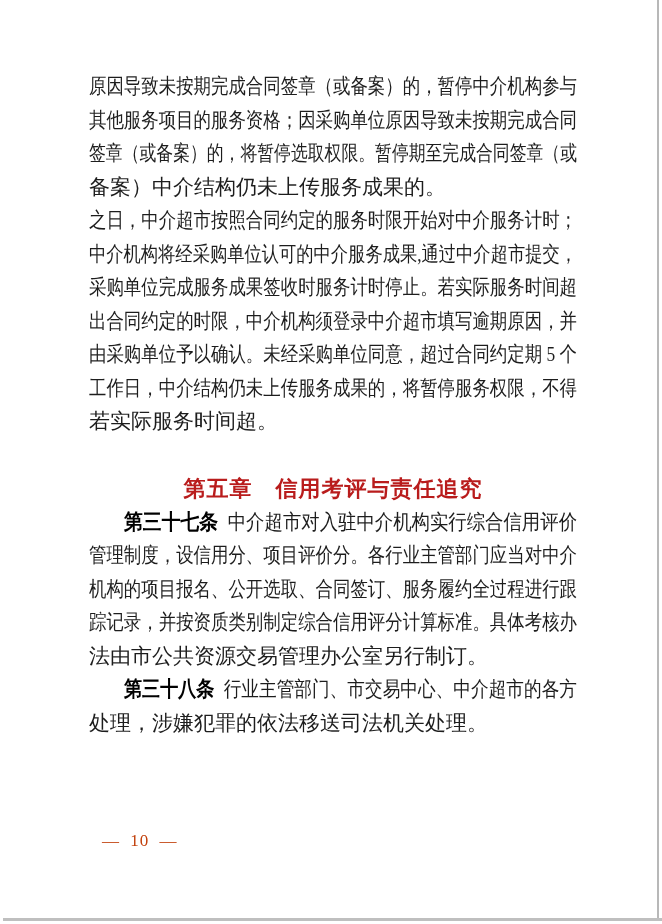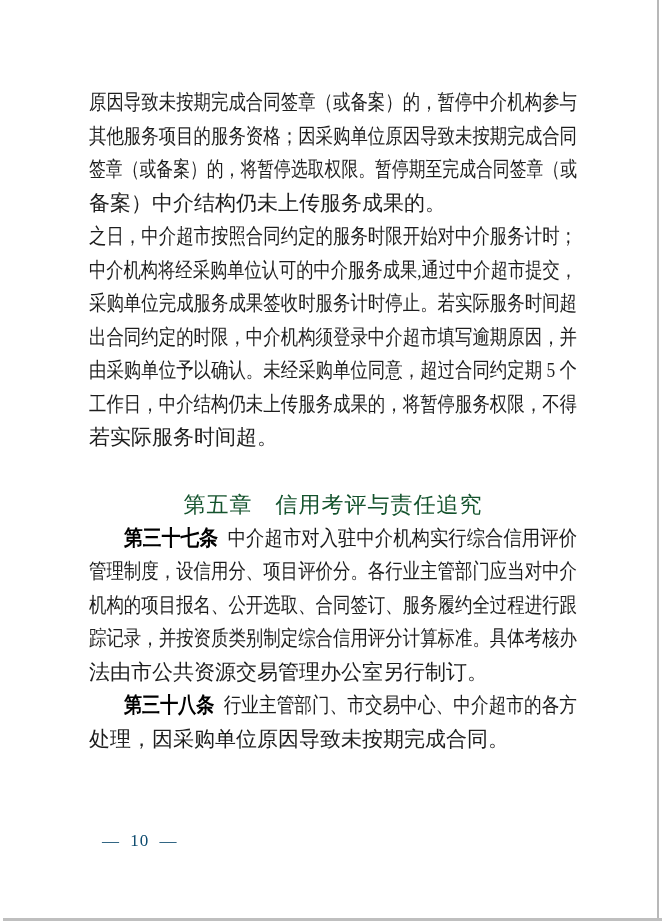--- a/index.html
+++ b/index.html
@@ -6,39 +6,39 @@
   html,body { width:662px; height:924px; }
   body {
     position:relative;
     width:662px; height:924px;
     background:#ffffff;
     overflow:hidden;
     font-family:"Liberation Serif","DejaVu Serif",serif;
     color:#1d1d1d;
   }
   .page { position:absolute; inset:0; background:#ffffff; }
-  .column { position:absolute; left:89px; top:86px; width:488px; }
+  .column { position:absolute; left:89px; top:70px; width:488px; }
   .line { height:33.5px; line-height:33.5px; font-size:21px; white-space:nowrap; }
   .line .ln { display:inline-block; white-space:nowrap; transform-origin:0 50%; }
   .indent { padding-left:35px; }
   .spacer { height:33.5px; }
   .chapter {
     height:33.5px; line-height:33.5px; text-align:center;
     font-family:"Liberation Sans","DejaVu Sans",sans-serif;
-    font-weight:400; font-size:22px; color:#14532d;
+    font-weight:700; font-size:22px; color:#b91c1c;
     letter-spacing:1px;
   }
   .term {
     font-family:"Liberation Sans","DejaVu Sans",sans-serif;
     font-weight:700; color:#000000; font-size:21.5px;
     margin-right:11px;
   }
   .pageno {
     position:absolute; left:102px; top:829px;
-    font-size:17px; line-height:24px; color:#0c4a6e;
+    font-size:17px; line-height:24px; color:#c2410c;
     word-spacing:5px; letter-spacing:1px;
   }
   .edge-right {
     position:absolute; left:657px; top:0; width:2px; height:920px;
     background:#b8b8b8;
   }
   .edge-bottom {
     position:absolute; left:3px; top:918px; width:659px; height:3px;
     background:#bfbfbf;
   }
@@ -104,21 +104,21 @@
       <span class="ln" style="transform: scaleX(0.8299);">踪记录，并按资质类别制定综合信用评分计算标准。具体考核办</span>
     </div>
     <div class="line">
       <span class="ln">法由市公共资源交易管理办公室另行制订。</span>
     </div>
 
     <div class="line fit indent">
       <span class="ln" style="transform: scaleX(0.8412);"><b class="term">第三十八条</b><span>行业主管部门、市交易中心、中介超市的各方</span></span>
     </div>
     <div class="line">
-      <span class="ln">处理，因采购单位原因导致未按期完成合同。</span>
+      <span class="ln">处理，涉嫌犯罪的依法移送司法机关处理。</span>
     </div>
 
   </div>
 
   <div class="pageno">— 10 —</div>
 
   <div class="edge-right"></div>
   <div class="edge-bottom"></div>
 
 </div>

